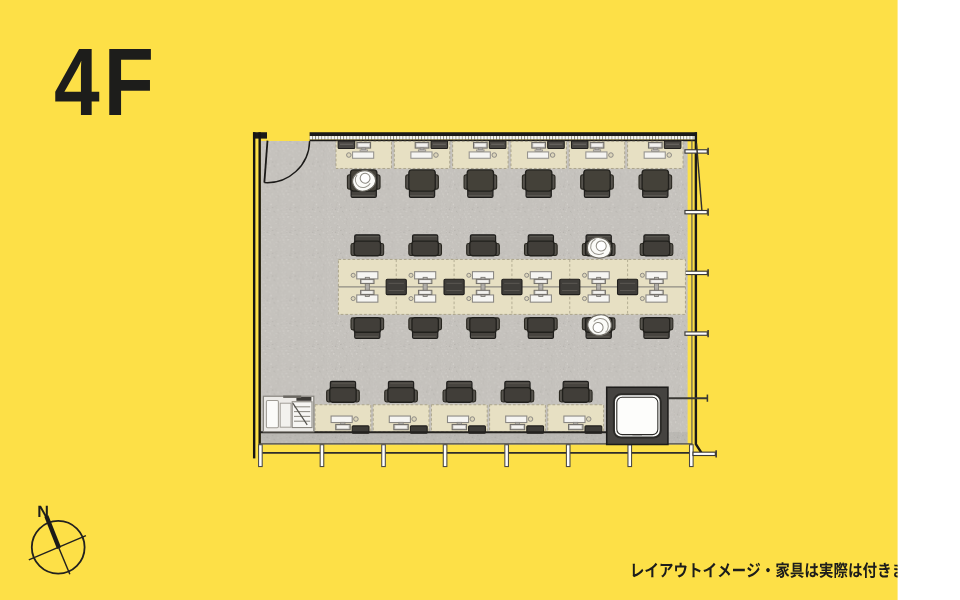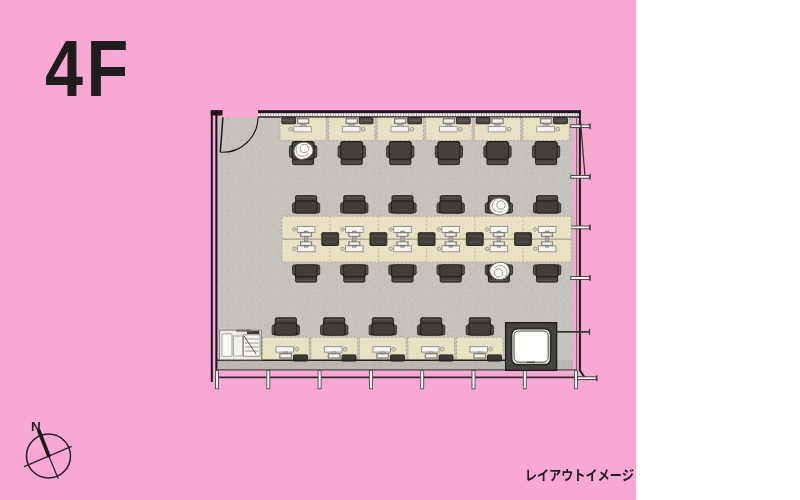--- a/index.html
+++ b/index.html
@@ -1,14 +1,14 @@
 <!DOCTYPE html>
 <html><head><meta charset="utf-8"><style>
 html,body{margin:0;padding:0;background:#fff;}
-.page{position:relative;width:636px;height:500px;background:#f9a8d4;overflow:hidden;font-family:"Liberation Sans",sans-serif;}
+.page{position:relative;width:748px;height:500px;background:#fde047;overflow:hidden;font-family:"Liberation Sans",sans-serif;}
 .fl4{position:absolute;left:45px;top:23px;font-size:80px;font-weight:bold;color:#1d1d1b;letter-spacing:4px;transform:scaleX(0.855);transform-origin:0 0;}
 </style></head><body>
 <div class="page">
 
 <div class="fl4">4F</div>
 <svg width="800" height="500" viewBox="0 0 800 500" style="position:absolute;left:0;top:0">
 <defs>
 <pattern id="speckle" width="19" height="19" patternUnits="userSpaceOnUse">
           <rect x="8.3" y="10.3" width="0.6" height="0.8" fill="#cfccc7"></rect>
           <rect x="15.7" y="3.5" width="0.8" height="0.8" fill="#cfccc7"></rect>

